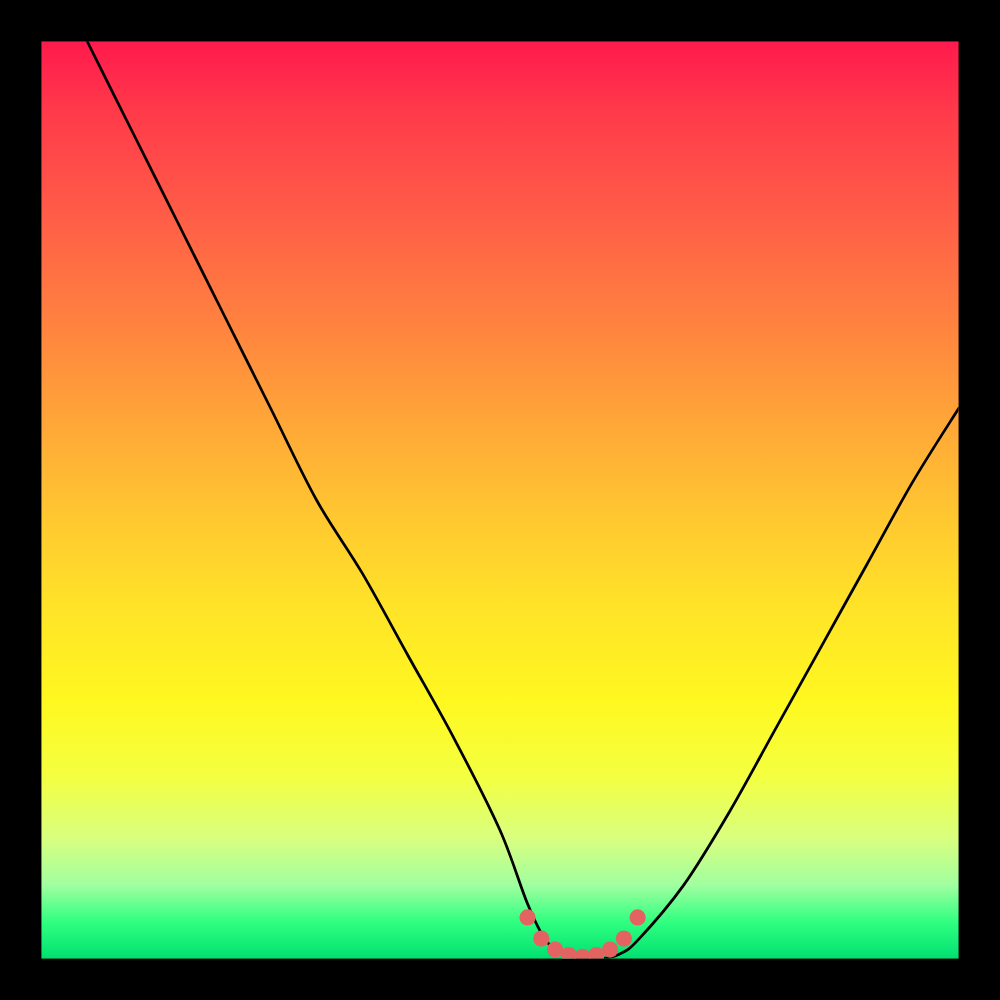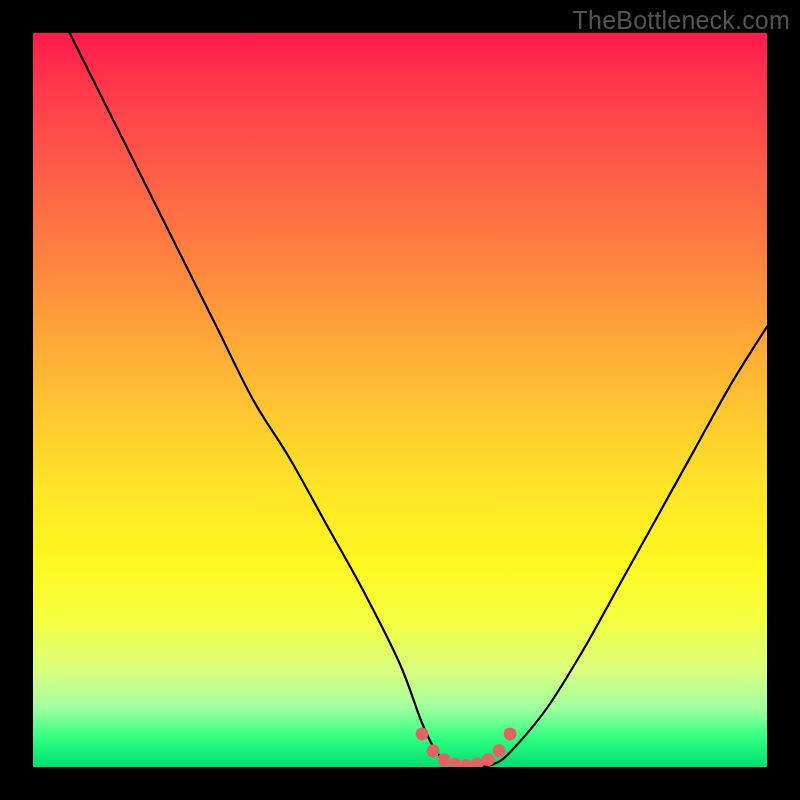--- a/index.html
+++ b/index.html
@@ -86,14 +86,13 @@
           <circle cx="422.04999999999995" cy="731.064" r="6.5" fill="#e36363"></circle>
           <circle cx="433.06" cy="732.532" r="6.5" fill="#e36363"></circle>
           <circle cx="444.07" cy="731.064" r="6.5" fill="#e36363"></circle>
           <circle cx="455.08" cy="726.66" r="6.5" fill="#e36363"></circle>
           <circle cx="466.09000000000003" cy="717.852" r="6.5" fill="#e36363"></circle>
           <circle cx="477.1" cy="700.97" r="6.5" fill="#e36363"></circle>
         </g>
     </svg>
   </div>
 
-  <div class="watermark">TheBottleneck.com</div>
 </div>
 
 </body></html>

